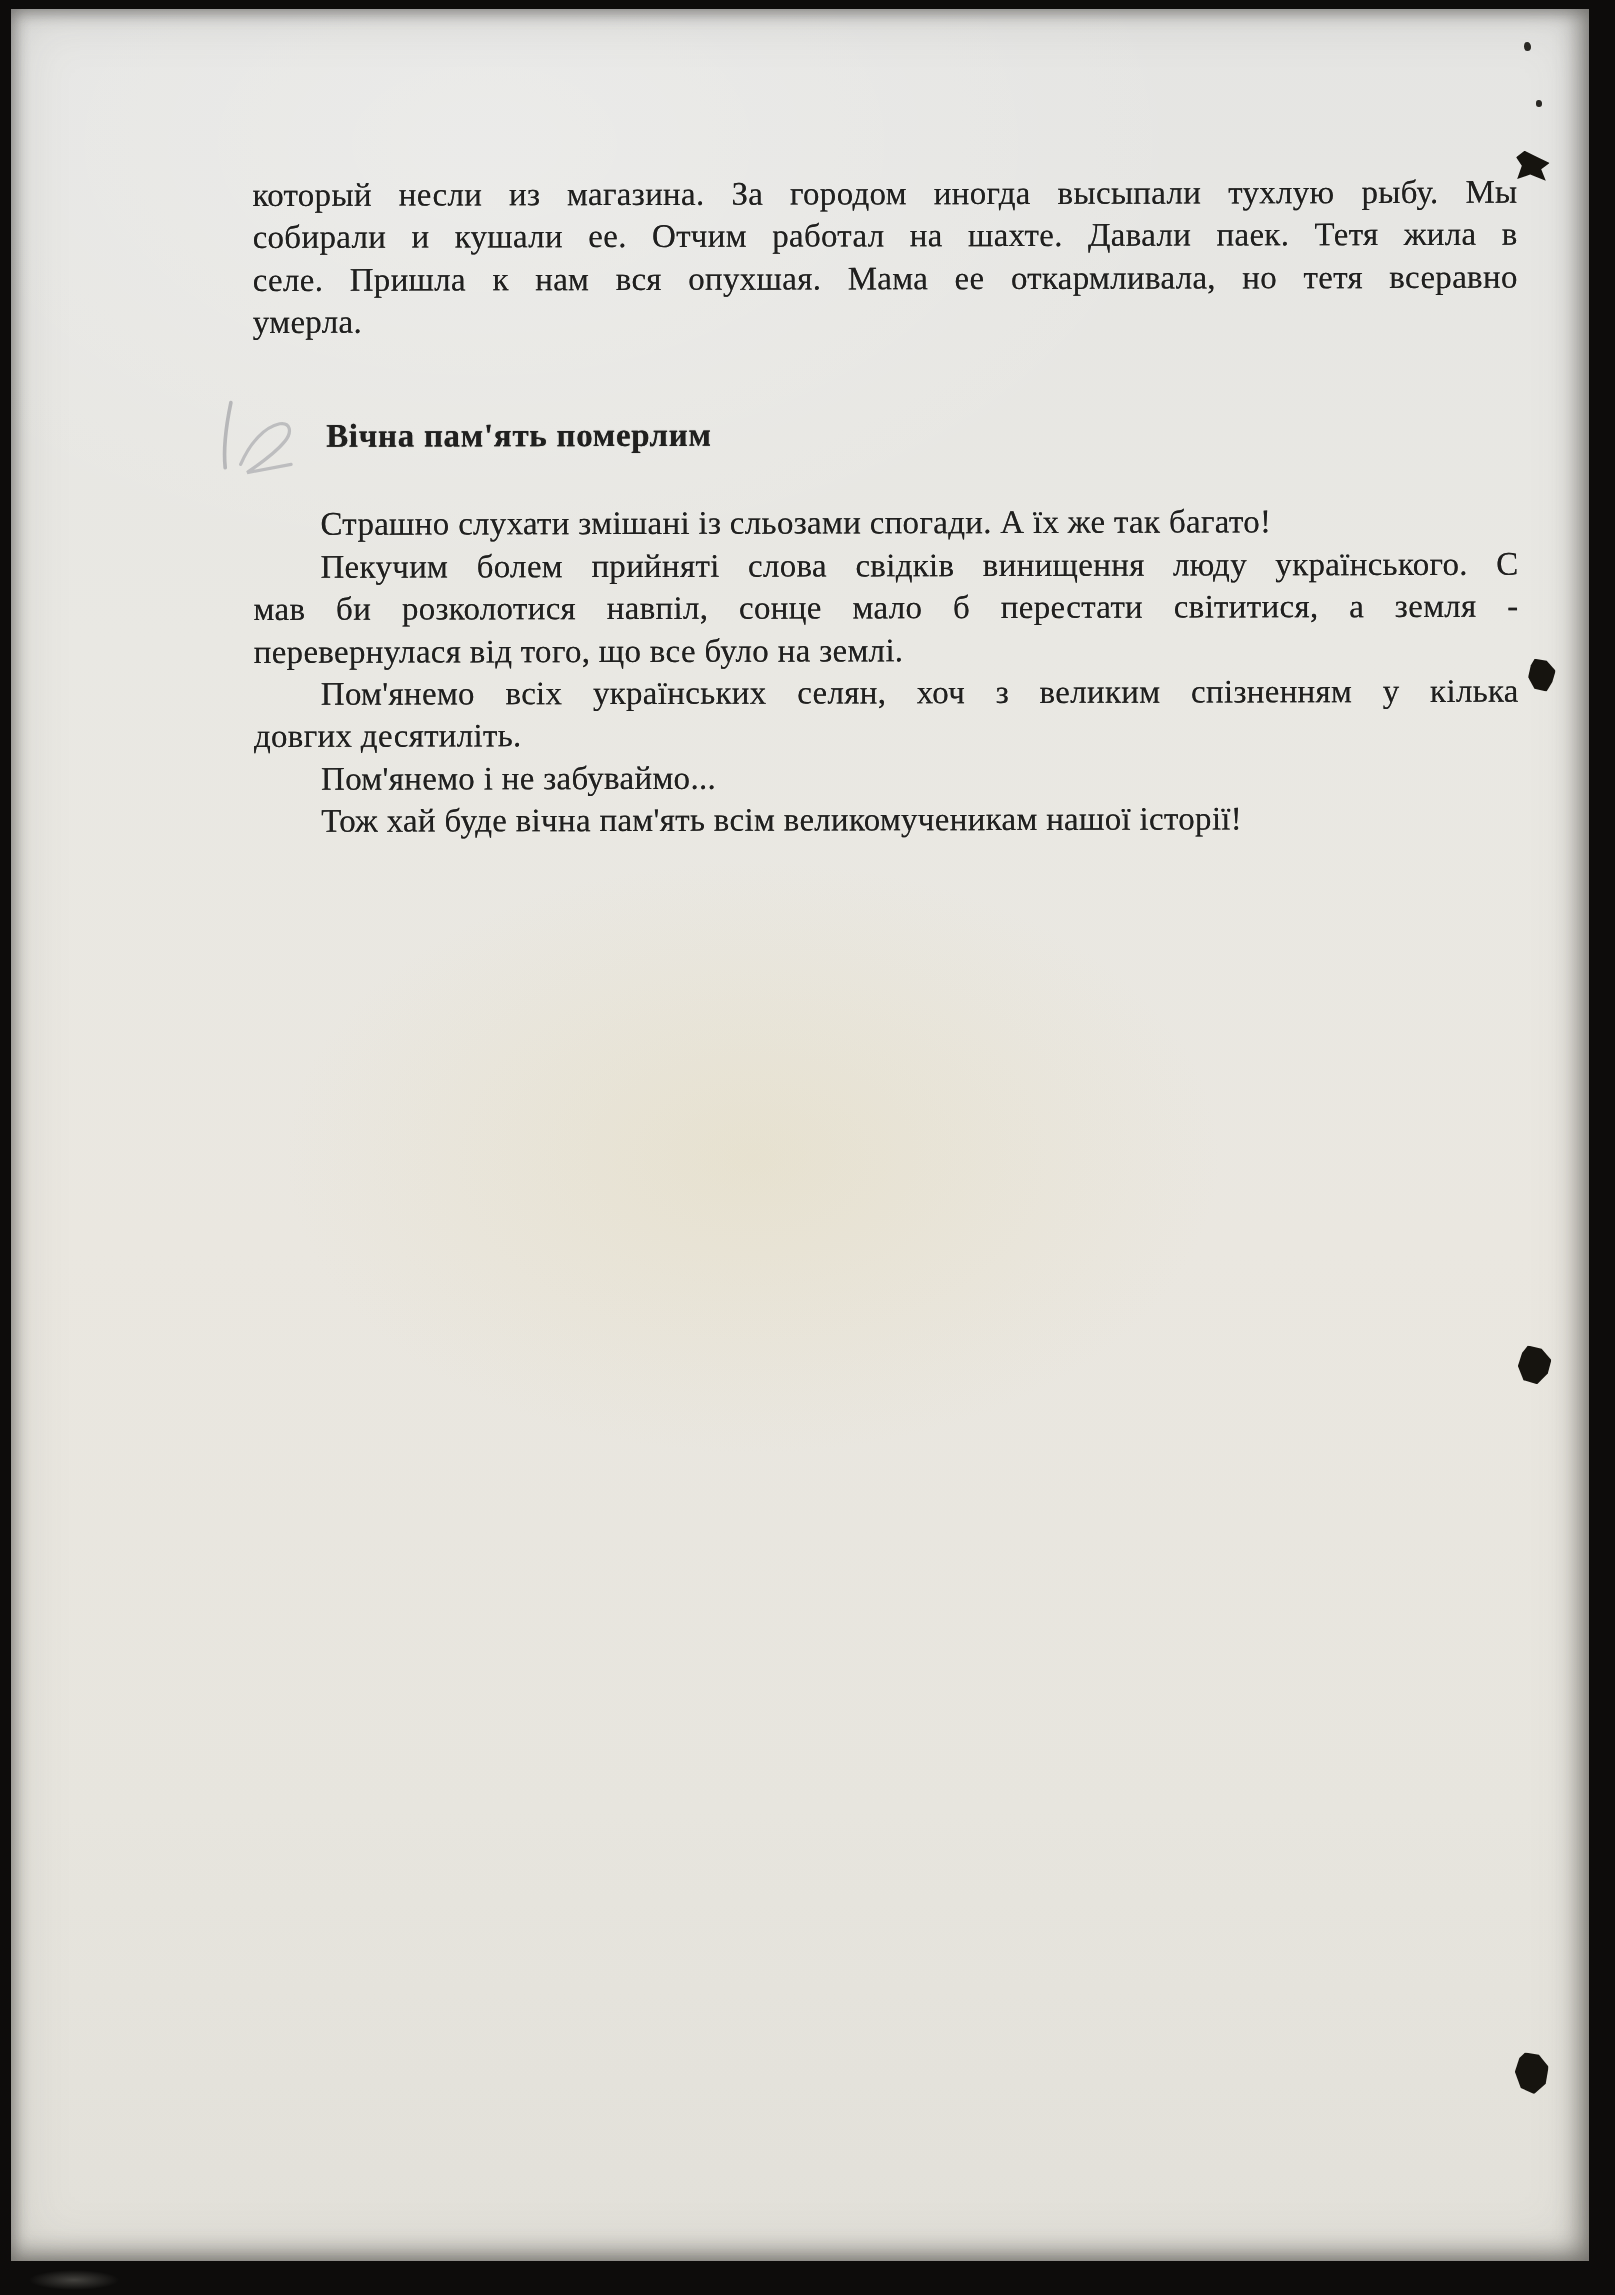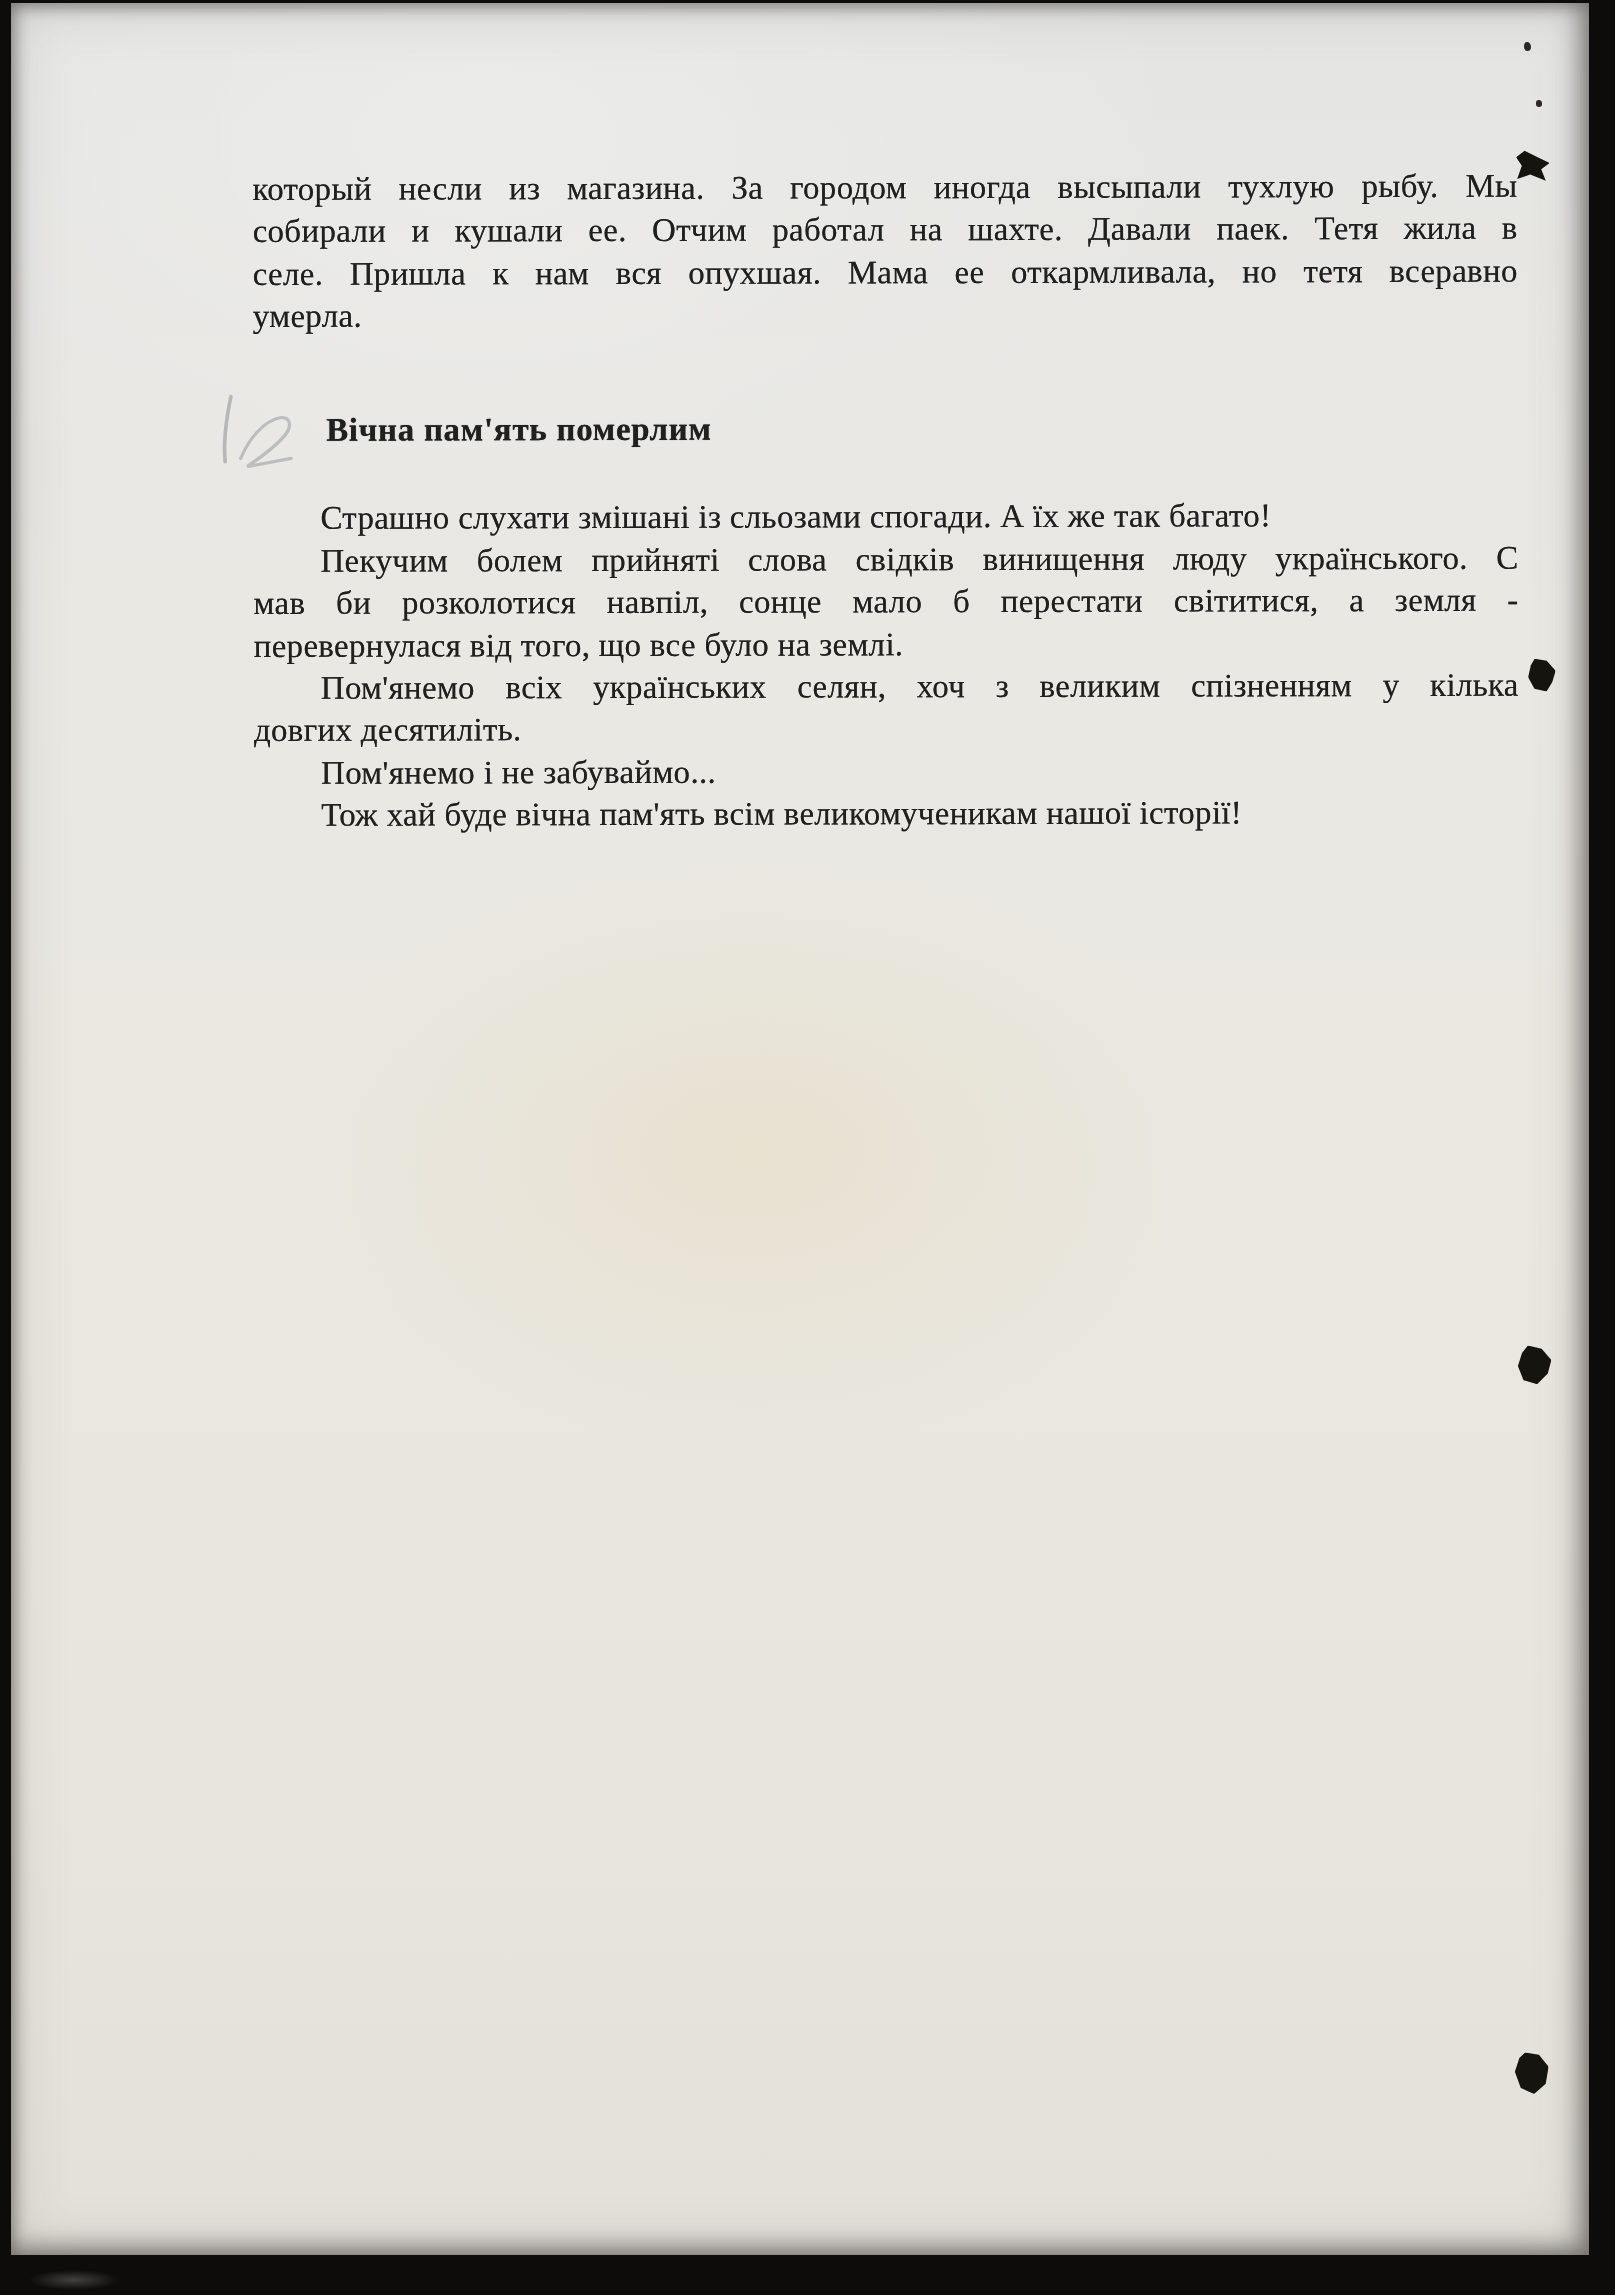--- a/index.html
+++ b/index.html
@@ -2,21 +2,21 @@
 <html style="font-size:13px"><head>
 <meta charset="utf-8">
 <style>
   html,body{margin:0;padding:0;}
   body{
     width:1616px;height:2295px;position:relative;overflow:hidden;
     background:#0d0c0b;
     font-family:"Liberation Serif", serif;
   }
   .paper{
-    position:absolute;left:11.4px;top:3px;width:1578px;height:2252px;
+    position:absolute;left:11.4px;top:9px;width:1578px;height:2252px;
     background:
       radial-gradient(669px 424px at 47% 51%, rgba(224,212,170,0.30), rgba(224,212,170,0) 70%),
       radial-gradient(1224px 734px at 30% 6%, rgba(255,255,255,0.22), rgba(255,255,255,0) 60%),
       linear-gradient(180deg,#e5e5e3 0%,#e9e8e3 28%,#eae7e0 55%,#e7e5de 80%,#e2e0d9 100%);
     box-shadow:
       inset 0 0 57px rgba(92,90,86,0.22),
       inset -13px 0 21px rgba(70,68,64,0.38),
       inset 0 -11.4px 19.6px rgba(70,68,64,0.32),
       inset 5.7px 0 13px rgba(70,68,64,0.22),
       inset 0 6.5px 11.4px rgba(70,68,64,0.18);

